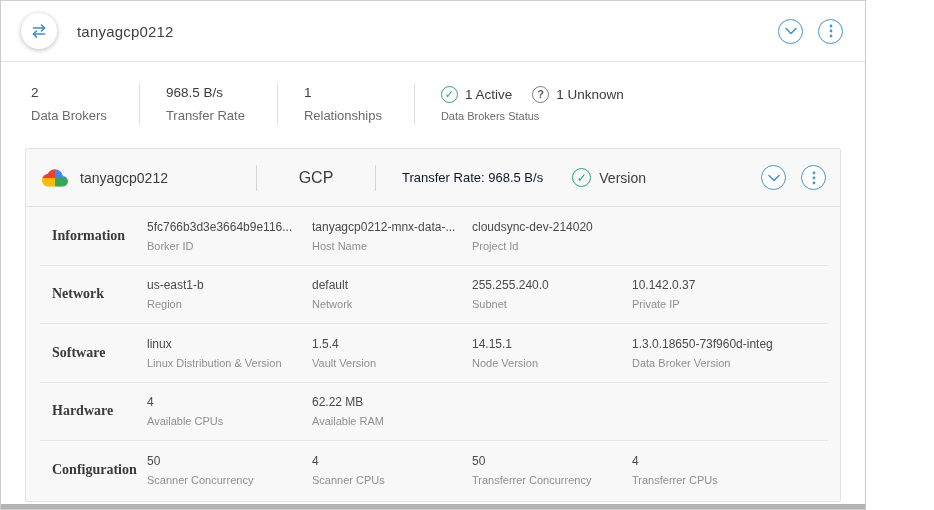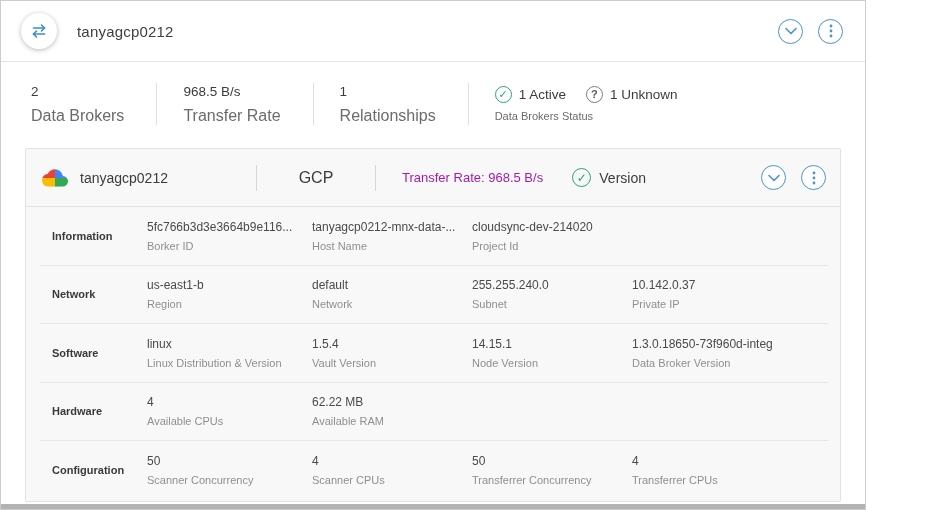--- a/index.html
+++ b/index.html
@@ -43,21 +43,21 @@
   }
 
   
   .stats-row {
     height: 84px;
     display: flex; align-items: center;
     padding: 0 0 0 30px;
   }
   .stat { display: flex; flex-direction: column; gap: 8px; padding-right: 32px; min-width: 96px; }
   .stat-value { font-size: 13.5px; color: #3c3c3c; }
-  .stat-label { font-size: 16px; color: #6b6b6b; }
+  .stat-label { font-size: 13px; color: #6b6b6b; }
   .v-divider { width: 1px; height: 42px; background: #e0e0e0; margin-right: 26px; }
 
   .status-group { display: flex; flex-direction: column; gap: 7px; }
   .status-line { display: flex; align-items: center; gap: 20px; }
   .status-item { display: flex; align-items: center; gap: 7px; font-size: 13.5px; color: #3c3c3c; }
   .status-label { font-size: 11px; color: #6b6b6b; }
 
   .icon-circle {
     display: inline-flex; align-items: center; justify-content: center;
     width: 17px; height: 17px; border-radius: 50%;
@@ -78,36 +78,36 @@
   }
   .card-header {
     height: 58px;
     display: flex; align-items: center;
     padding: 0 14px 0 16px;
     border-bottom: 1px solid #e2e2e2;
   }
   .broker-name { margin-left: 12px; font-size: 14px; color: #3c3c3c; width: 176px; }
   .h-divider { width: 1px; height: 26px; background: #d6d6d6; }
   .provider { width: 118px; text-align: center; font-size: 16px; color: #3c3c3c; }
-  .transfer-rate { margin-left: 26px; font-size: 13px; color: #a21caf; }
+  .transfer-rate { margin-left: 26px; font-size: 13px; color: #0f172a; }
   .active-group { margin-left: auto; display: flex; align-items: center; gap: 8px; font-size: 14px; color: #3c3c3c; }
   .card-actions { margin-left: 115px; display: flex; gap: 15px; align-items: center; }
 
   .card-body { padding: 0; }
   .info-row {
     display: grid;
     grid-template-columns: 95px 165px 160px 160px 1fr;
     align-items: center;
     height: 58.5px;
     margin: 0 12px 0 14px;
     padding-left: 12px;
     border-bottom: 1px solid #e6e6e6;
   }
   .info-row:last-child { border-bottom: none; }
-  .row-label { font-size: 11px; font-weight: 600; color: #3a3a3a; }
+  .row-label { font-size: 14px; font-weight: 600; color: #3a3a3a; font-family: Liberation Serif, serif; }
   .cell { display: flex; flex-direction: column; gap: 6px; padding-right: 10px; }
   .fv { font-size: 12px; color: #4a4a4a; white-space: nowrap; overflow: hidden; text-overflow: ellipsis; }
   .fc { font-size: 11px; color: #8f8f8f; white-space: nowrap; }
 
   .bottom-bar {
     position: absolute; left: 0; right: 0; bottom: 0; height: 5px;
     background: #b3b3b3;
   }
 </style>
 </head>

